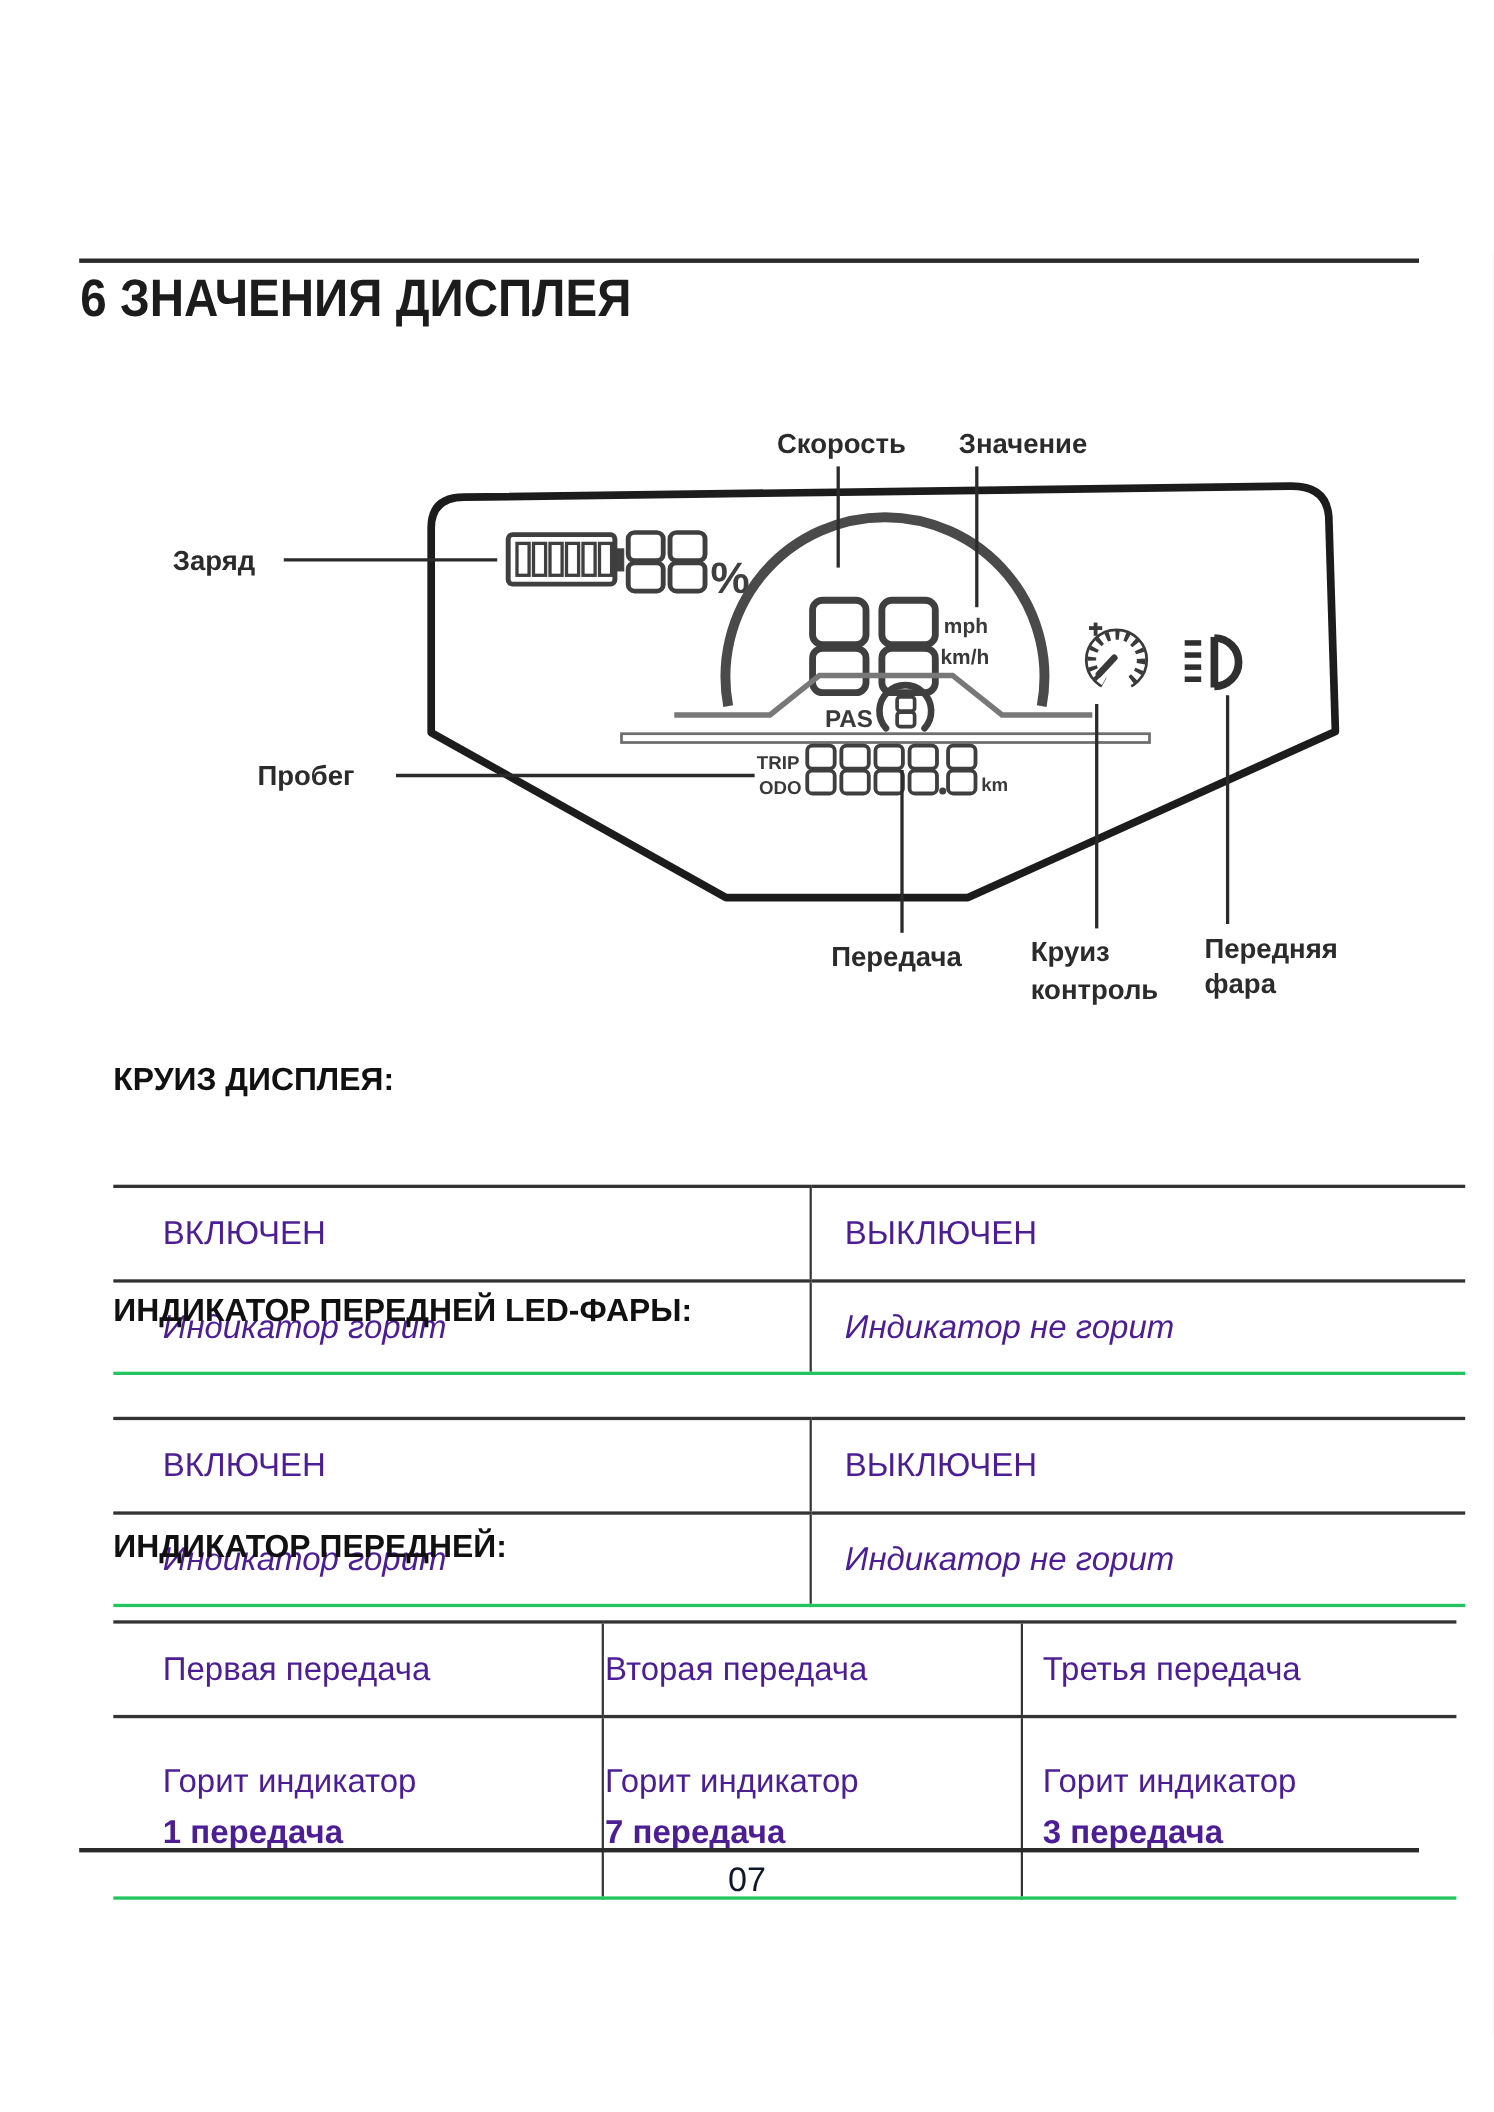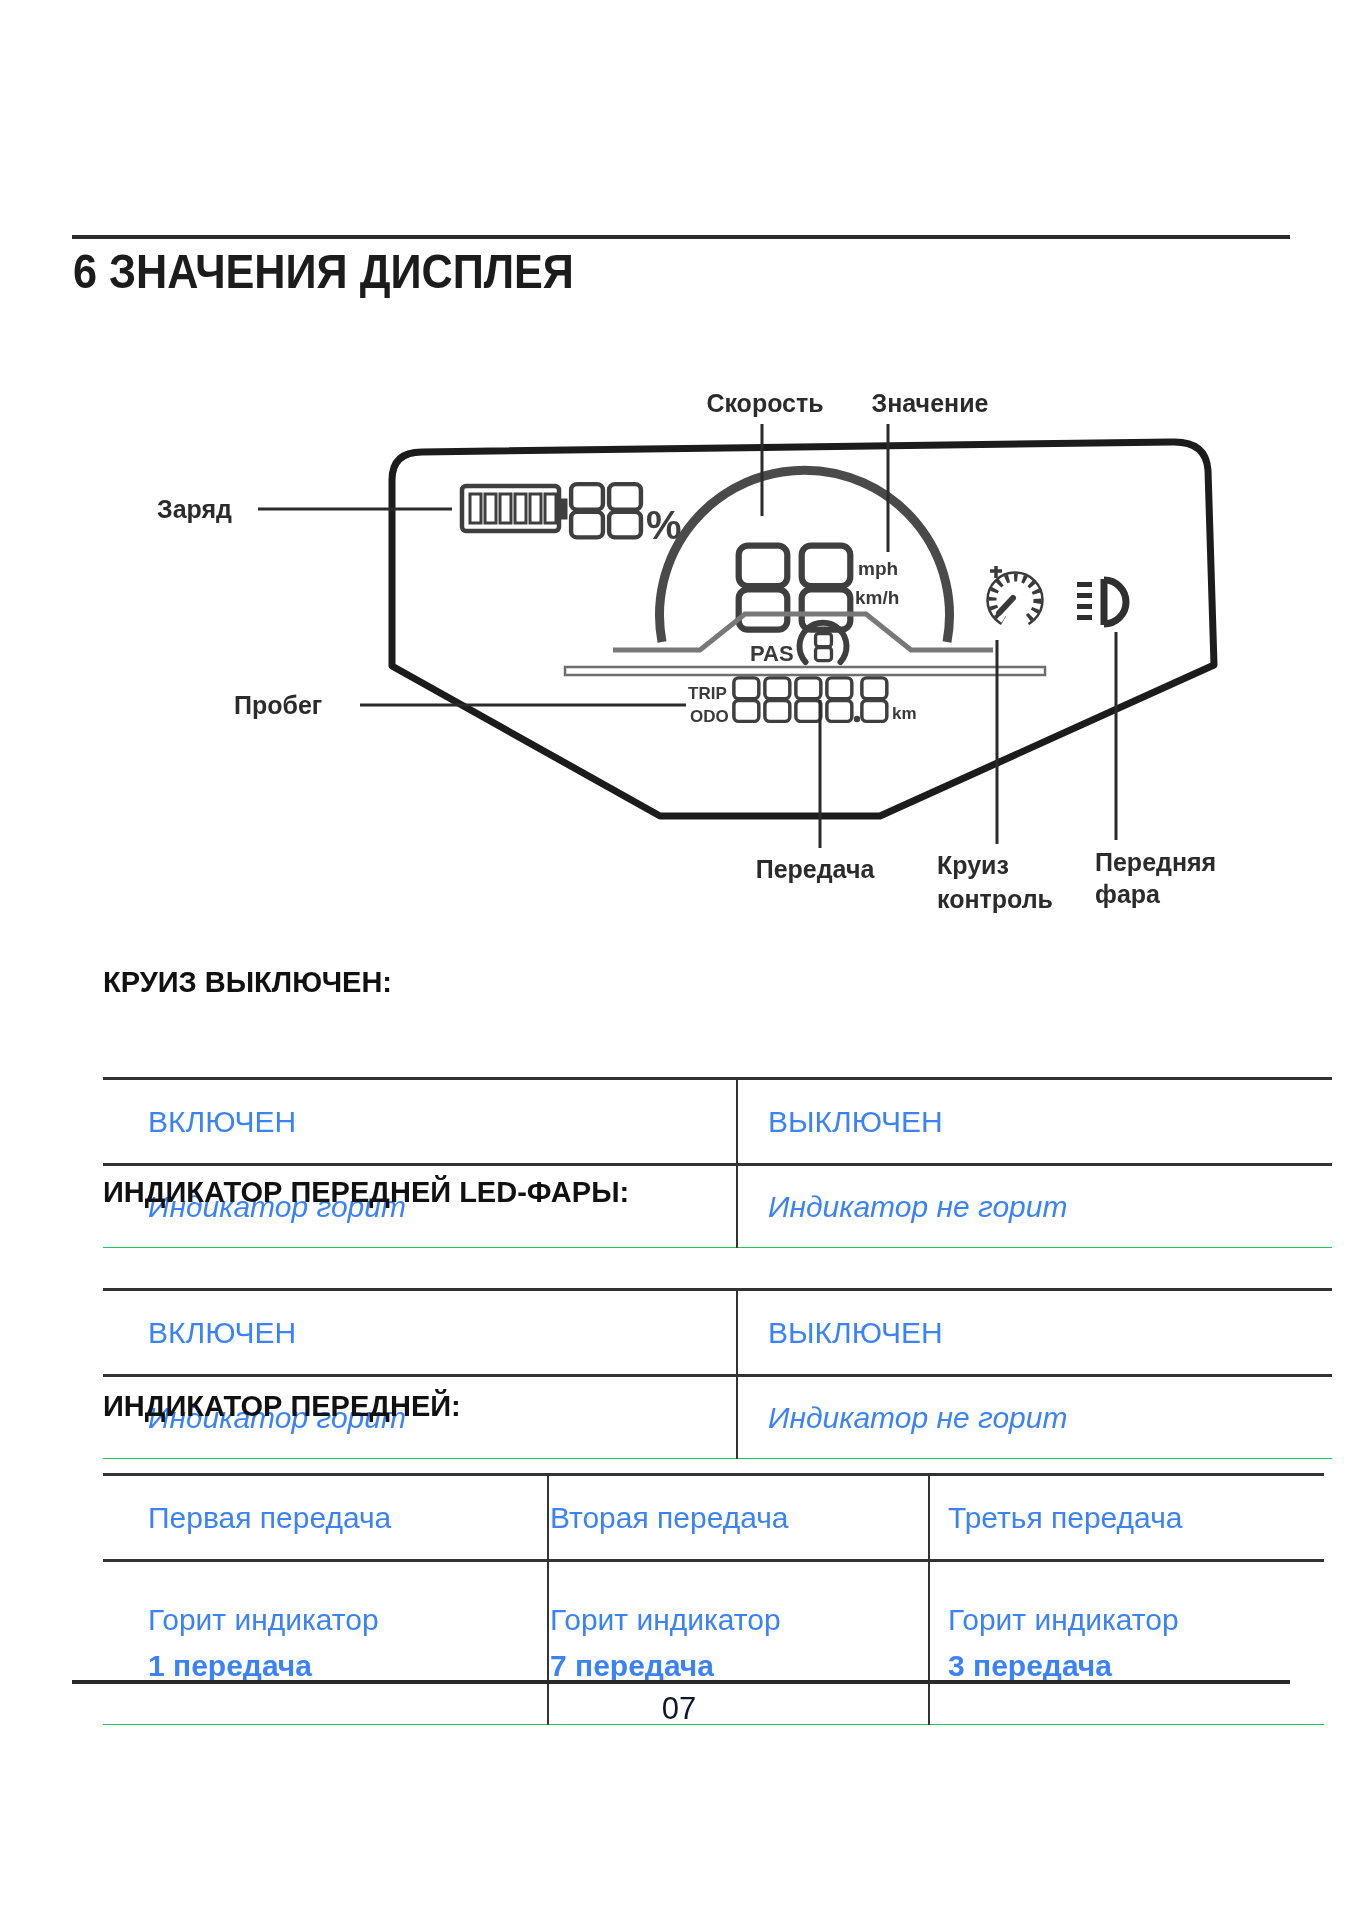--- a/index.html
+++ b/index.html
@@ -20,21 +20,21 @@
   svg.diagram{position:absolute;left:0;top:0;width:1358px;height:1920px;
     font-family:"Liberation Sans", sans-serif;}
   svg .callout-text{font-size:25px;font-weight:bold;fill:#2b2b2b;}
   svg .lcd-small{font-weight:bold;fill:#3a3a3a;}
   .section-heading{
     position:absolute;left:103px;margin:0;font-size:29px;font-weight:bold;
     color:#111;white-space:nowrap;
   }
   table.tbl{
     position:absolute;left:103px;border-collapse:collapse;table-layout:fixed;
-    font-size:30px;color:#3b82f6;border-bottom:1px solid #22c55e;
+    font-size:30px;color:#4c1d95;border-bottom:3px solid #22c55e;
   }
   table.tbl td{
     border-top:3px solid #333;vertical-align:middle;
     overflow:hidden;white-space:nowrap;
   }
   table.tbl td.divided{border-right:2px solid #333;}
   .t2col{width:1150px;}
   .t2col td:first-child{width:587px;padding-left:45px;}
   .t2col td:last-child{width:563px;padding-left:30px;margin-left:41px;}
   .t2col tr:first-child td{height:81px;}
@@ -149,21 +149,21 @@
     <text class="callout-text" x="765" y="412" text-anchor="middle">Скорость</text>
     <text class="callout-text" x="930" y="412" text-anchor="middle">Значение</text>
     <text class="callout-text" x="234" y="714">Пробег</text>
     <text class="callout-text" x="815" y="878" text-anchor="middle">Передача</text>
     <text class="callout-text" x="937" y="874">Круиз</text>
     <text class="callout-text" x="937" y="908">контроль</text>
     <text class="callout-text" x="1095" y="871">Передняя</text>
     <text class="callout-text" x="1095" y="903">фара</text>
   </svg>
 
-  <h2 class="section-heading" style="top:966px;">КРУИЗ ВЫКЛЮЧЕН:</h2>
+  <h2 class="section-heading" style="top:966px;">КРУИЗ ДИСПЛЕЯ:</h2>
   <table class="tbl t2col" style="top:1077px;">
     <tbody>
       <tr>
         <td class="divided">ВКЛЮЧЕН</td>
         <td>ВЫКЛЮЧЕН</td>
       </tr>
       <tr>
         <td class="divided">Индикатор горит</td>
         <td>Индикатор не горит</td>
       </tr>

